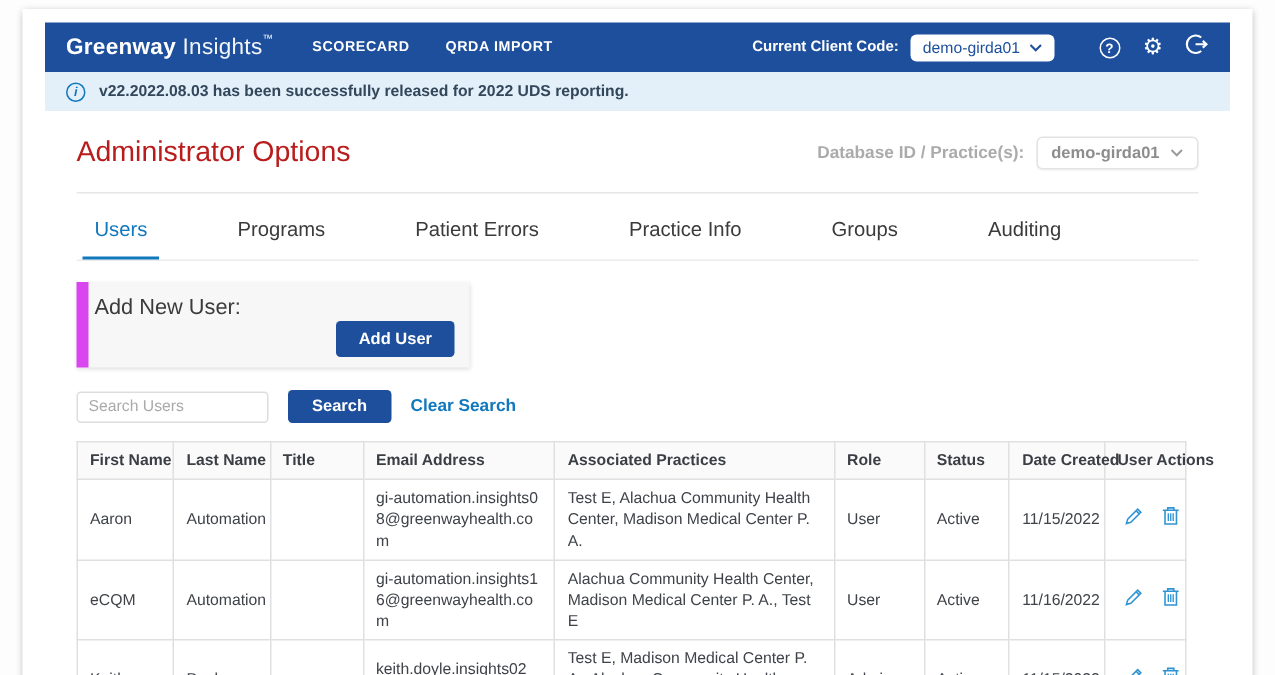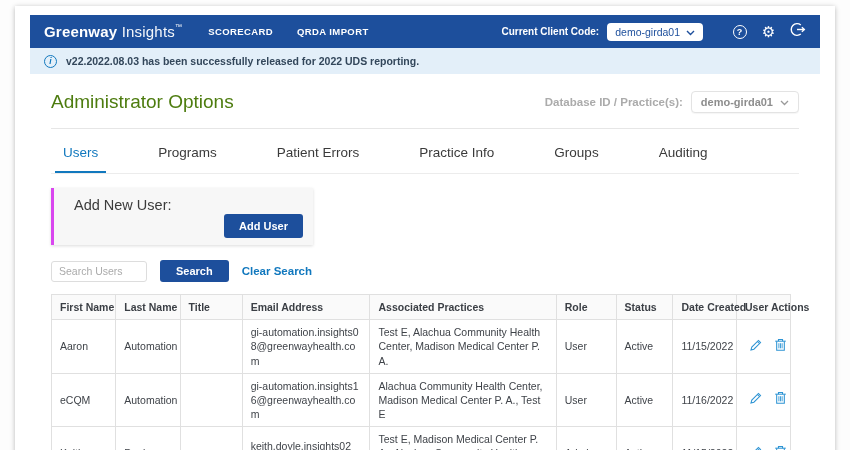--- a/index.html
+++ b/index.html
@@ -34,45 +34,45 @@
             padding:0 14px; gap:9px; }
   .info-circle { width:13px; height:13px; border:1.3px solid #1178be; border-radius:50%;
                  color:#1178be; font-size:8.5px; font-weight:700; font-style:italic;
                  display:flex; align-items:center; justify-content:center; flex:none; }
   .banner-text { font-size:10.5px; font-weight:700; color:#33475b; }
 
   
   .content { padding:0 21px; }
   .head-row { display:flex; align-items:center; justify-content:space-between;
               margin-top:17px; padding-bottom:15px; border-bottom:1px solid #e6e6e6; }
-  .page-title { font-size:19px; font-weight:400; color:#4d7c0f; }
+  .page-title { font-size:19px; font-weight:400; color:#b91c1c; }
   .db-wrap { display:flex; align-items:center; gap:8px;font-weight:bold; }
   .db-label { font-size:11.5px; color:#ababab; }
   .db-pill { border:1px solid #e3e3e3; border-radius:4px; background:#fff; color:#8d8d8d;
              font-size:11px; padding:4px 9px; display:flex; align-items:center; gap:7px;
              cursor:pointer; box-shadow:0 1px 1px rgba(0,0,0,.04); }
 
   
   .tabs { display:flex; margin-top:3px; border-bottom:1px solid #ececec; padding-left:4px; }
   .tab { font-size:13.5px; color:#3b3b3b; padding:13px 8px 11px; margin-right:44px;
          cursor:pointer; border-bottom:2px solid transparent; }
   .tab.active { color:#1178be; border-bottom-color:#1178be; }
 
   
   .add-panel { position:relative; margin-top:14px; width:262px; height:57px;
-               background:#f7f7f7; border-left:3px solid #d946ef;
-               box-shadow:0 1px 3px rgba(0,0,0,.14); padding:9px 20px; }
+               background:#f7f7f7; border-left:8px solid #d946ef;
+               box-shadow:0 1px 3px rgba(0,0,0,.14); padding:9px 4px; }
   .add-title { font-size:14.5px; color:#3b3b3b; }
   .btn { background:#1d4f9c; color:#fff; border:none; border-radius:3px; font-weight:700;
          font-family:"Liberation Sans", sans-serif; cursor:pointer; }
   .add-btn { position:absolute; right:10px; bottom:7px; font-size:11px; padding:6px 15px; }
 
   
   .search-row { display:flex; align-items:center; margin-top:15px; gap:13px; }
-  .search-input { width:96px; height:21px; border:1px solid #ddd; border-radius:3px;
+  .search-input { width:128px; height:21px; border:1px solid #ddd; border-radius:3px;
                   font-size:10.5px; padding:0 7px; color:#555;
                   font-family:"Liberation Sans", sans-serif; }
   .search-input::placeholder { color:#aaa; }
   .search-btn { font-size:11px; padding:5px 16px; }
   .clear-link { font-size:11.5px; font-weight:700; color:#1178be; text-decoration:none;
                 cursor:pointer; }
 
   
   table { margin-top:12px; width:740px; border-collapse:collapse; table-layout:fixed;
           font-size:10.5px; color:#3f4349; }

